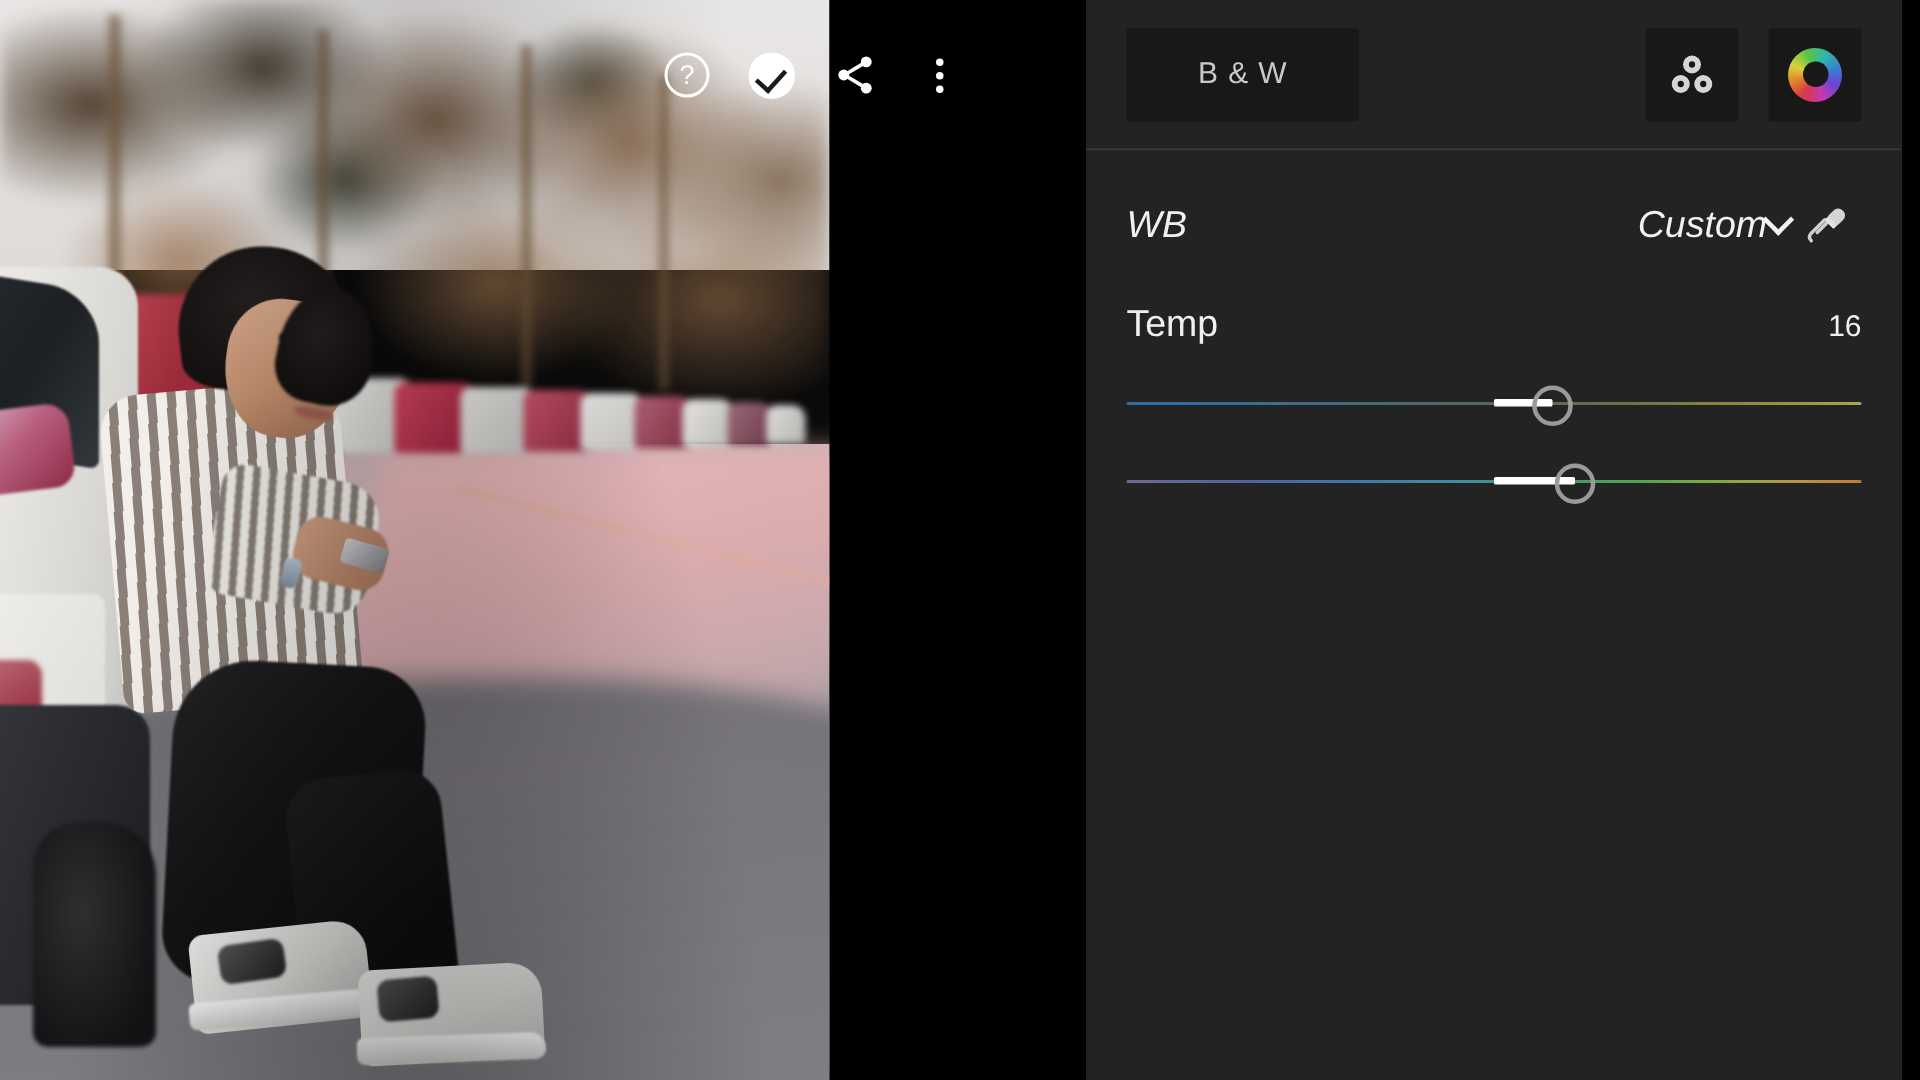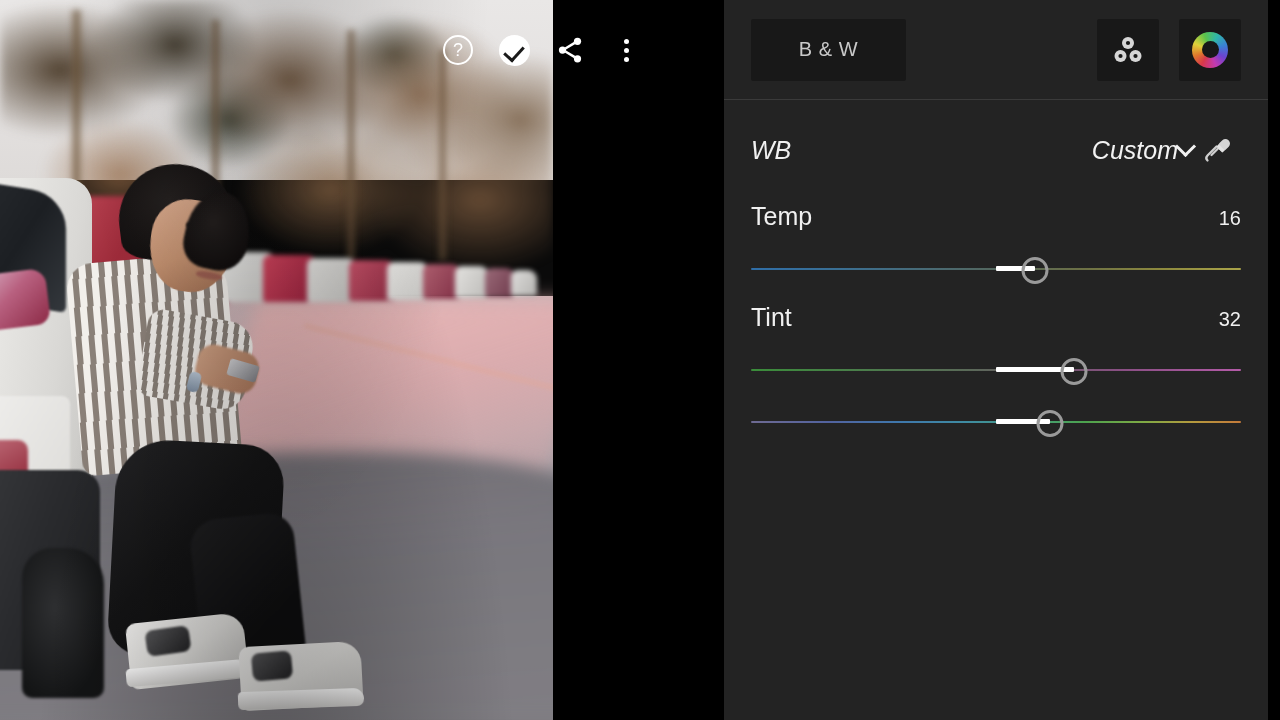--- a/index.html
+++ b/index.html
@@ -629,31 +629,20 @@
               <span class="slider-name">Temp</span>
               <span class="slider-val">16</span>
             </div>
             <div class="slider-track-wrap">
               <div class="slider-grad grad-temp"></div>
               <div class="slider-fill" style="left: 50%; width: 8%;"></div>
               <div class="slider-knob" style="left: 58%;"></div>
             </div>
           </div>
           <div class="slider-block">
-            <div class="slider-head">
-              <span class="slider-name">Tint</span>
-              <span class="slider-val">32</span>
-            </div>
-            <div class="slider-track-wrap">
-              <div class="slider-grad grad-tint"></div>
-              <div class="slider-fill" style="left: 50%; width: 16%;"></div>
-              <div class="slider-knob" style="left: 66%;"></div>
-            </div>
-          </div>
-          <div class="slider-block">
             <div class="slider-track-wrap">
               <div class="slider-grad grad-vib"></div>
               <div class="slider-fill" style="left: 50%; width: 11%;"></div>
               <div class="slider-knob" style="left: 61%;"></div>
             </div>
           </div>
         </div>
 
     </div>
   </div>

